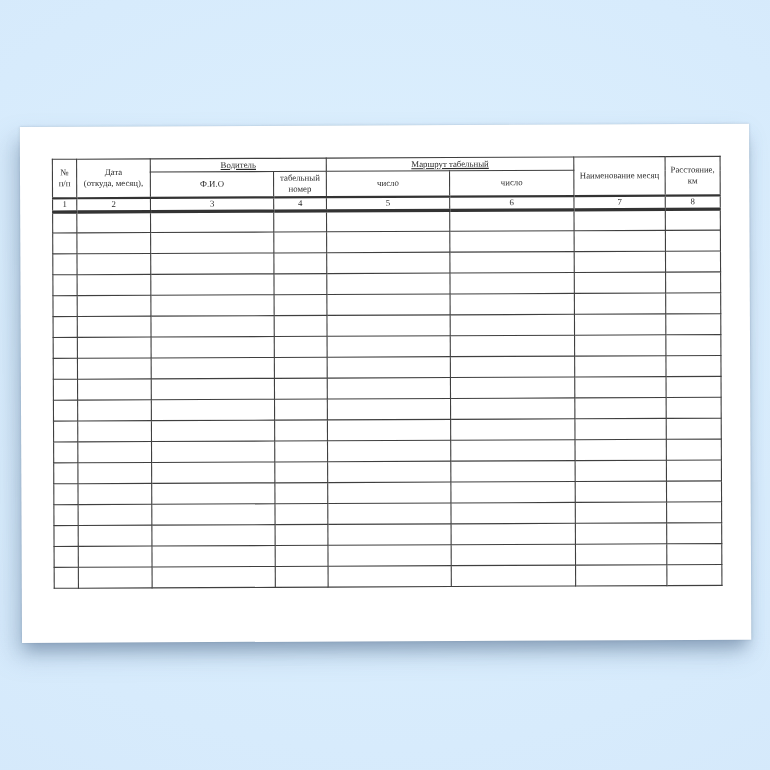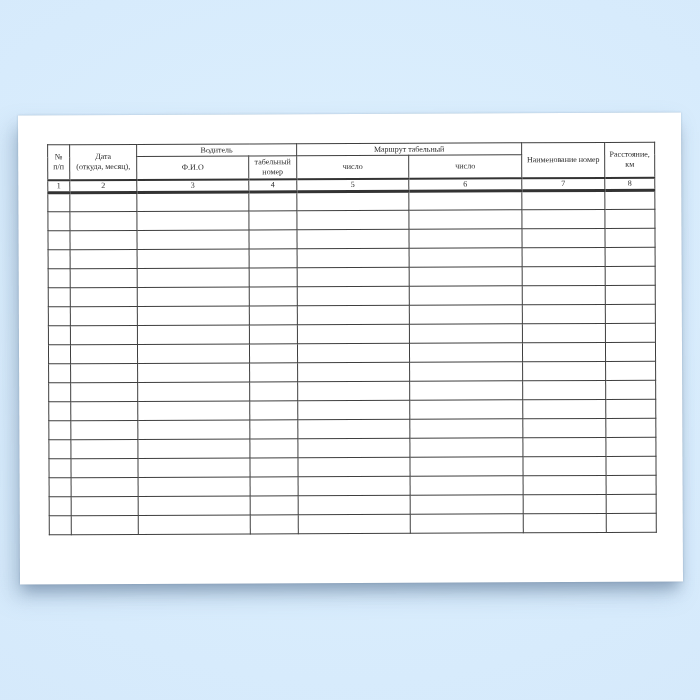--- a/index.html
+++ b/index.html
@@ -42,21 +42,21 @@
     border: 1px solid #3f3f3f;
     font-weight: normal;
     text-align: center;
     vertical-align: middle;
     white-space: pre-line;
     padding: 0 2px;
     font-size: 8px;
     line-height: 1.25;
     overflow: hidden;
   }
-  tr.tier1 th.span-head { height: 12px; }
+  tr.tier1 th.span-head { height: 12px; text-decoration: underline; }
   tr.tier2 th { height: 23px; }
   tr.colnums td {
     height: 12px;
     border-top: 2px solid #333333;
     border-bottom: 3px solid #333333;
   }
   tbody.grid td { height: 19px; }
 </style>
 </head>
 <body>
@@ -75,21 +75,21 @@
         <col style="width:50px">
       </colgroup>
       <thead>
         <tr class="tier1">
           <th rowspan="2">№
 п/п</th>
           <th rowspan="2">Дата
 (откуда, месяц),</th>
           <th colspan="2" class="span-head">Водитель</th>
           <th colspan="2" class="span-head">Маршрут табельный</th>
-          <th rowspan="2">Наименование номер</th>
+          <th rowspan="2">Наименование месяц</th>
           <th rowspan="2">Расстояние,
 км</th>
         </tr>
         <tr class="tier2">
           <th>Ф.И.О</th>
           <th>табельный
 номер</th>
           <th>число</th>
           <th>число</th>
         </tr>

